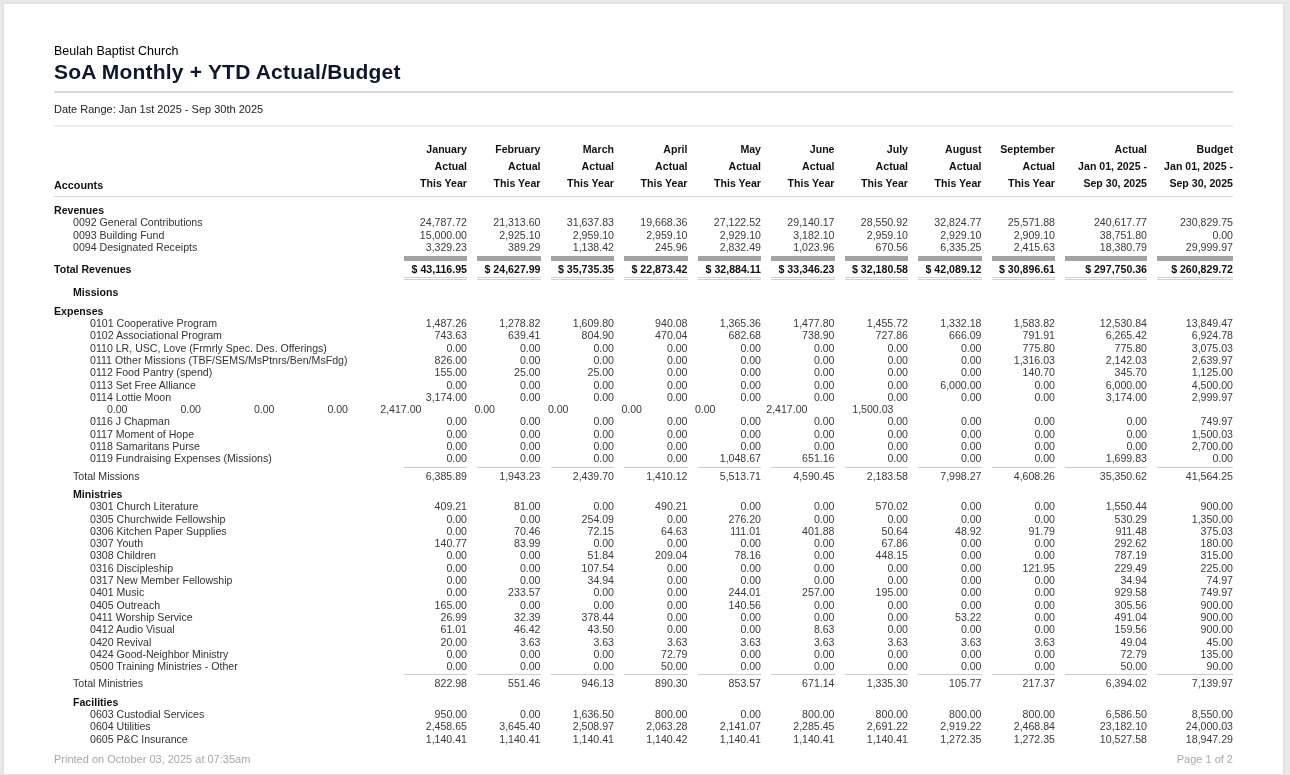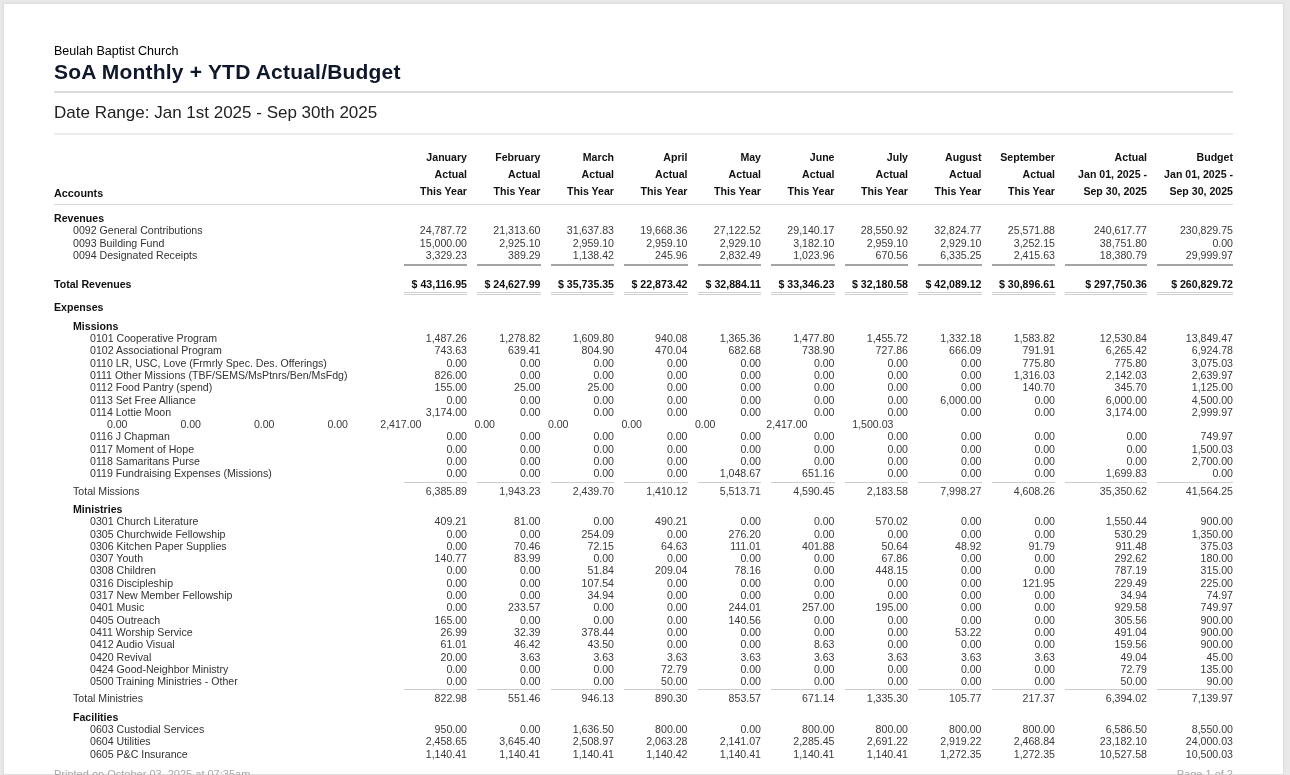--- a/index.html
+++ b/index.html
@@ -14,21 +14,21 @@
     width:1281px; height:772px;
     background:#ffffff;
     border:1px solid #e0e0e0;
     box-shadow:0 0 3px rgba(0,0,0,0.05);
   }
   .content { padding:40px 50px 0 50px; }
 
   .church-name { font-size:12.5px; color:#000000; }
   .report-title { font-size:21px; font-weight:bold; color:#0f172a; margin-top:2px; letter-spacing:0.2px; }
   .rule-1 { border:none; border-top:2px solid #dadada; margin-top:7px; }
-  .date-range { font-size:17px; color:#222; margin:10px 0 10px 0; }
+  .date-range { font-size:11px; color:#222; margin:10px 0 10px 0; }
   .rule-2 { border:none; border-top:2px solid #ececec; }
 
   
   .tbl { margin-top:14px; }
   .thead { display:flex; align-items:flex-end; }
   .thead .acct-h { flex:1; font-size:10.8px; font-weight:bold; color:#111; padding-bottom:1px; }
   .hcol { width:63.5px; margin-left:10px; text-align:right; font-size:10.6px; font-weight:bold; color:#111; line-height:17px; }
   .hcol.actual { width:82px; }
   .hcol.budget { width:76px; }
   .thead-rule { border:none; border-top:1.5px solid #d8d8d8; margin-top:4px; }
@@ -45,21 +45,21 @@
 
   .ind0 .label { padding-left:0; }
   .ind1 .label { padding-left:19px; }
   .ind2 .label { padding-left:36px; }
 
   .row.subtotal { margin-top:2px; }
   .row.subtotal .cell { border-top:1px solid #cccccc; padding-top:2px; }
 
   .row.grand { margin-top:3px; margin-bottom:2px; }
   .row.grand .label { font-weight:bold; color:#111; }
-  .row.grand .cell { font-weight:bold; color:#111; border-top:2px solid #a3a3a3; border-bottom:3px double #cfcfcf; padding:12px 0 2px 0; }
+  .row.grand .cell { font-weight:bold; color:#111; border-top:5px solid #a3a3a3; border-bottom:3px double #cfcfcf; padding:2px 0 2px 0; }
 
   .footer { display:flex; justify-content:space-between; margin-top:8px; font-size:11px; color:#a8a8a8; }
 </style>
 </head>
 <body>
 
 <div class="page">
   <div class="content">
 
     <div class="church-name">Beulah Baptist Church</div>
@@ -151,21 +151,21 @@
           <div class="row account ind1">
             <span class="label">0093 Building Fund</span>
             <span class="cell">15,000.00</span>
             <span class="cell">2,925.10</span>
             <span class="cell">2,959.10</span>
             <span class="cell">2,959.10</span>
             <span class="cell">2,929.10</span>
             <span class="cell">3,182.10</span>
             <span class="cell">2,959.10</span>
             <span class="cell">2,929.10</span>
-            <span class="cell">3,252.15</span>
+            <span class="cell">2,909.10</span>
             <span class="cell actual">38,751.80</span>
             <span class="cell budget">0.00</span>
           </div>
           <div class="row account ind1">
             <span class="label">0094 Designated Receipts</span>
             <span class="cell">3,329.23</span>
             <span class="cell">389.29</span>
             <span class="cell">1,138.42</span>
             <span class="cell">245.96</span>
             <span class="cell">2,832.49</span>
@@ -183,25 +183,25 @@
             <span class="cell">$ 35,735.35</span>
             <span class="cell">$ 22,873.42</span>
             <span class="cell">$ 32,884.11</span>
             <span class="cell">$ 33,346.23</span>
             <span class="cell">$ 32,180.58</span>
             <span class="cell">$ 42,089.12</span>
             <span class="cell">$ 30,896.61</span>
             <span class="cell actual">$ 297,750.36</span>
             <span class="cell budget">$ 260,829.72</span>
           </div>
+          <div class="row section ind1">
+            <span class="label">Missions</span>
+          </div>
           <div class="row section ind0">
             <span class="label">Expenses</span>
-          </div>
-          <div class="row section ind1">
-            <span class="label">Missions</span>
           </div>
           <div class="row account ind2">
             <span class="label">0101 Cooperative Program</span>
             <span class="cell">1,487.26</span>
             <span class="cell">1,278.82</span>
             <span class="cell">1,609.80</span>
             <span class="cell">940.08</span>
             <span class="cell">1,365.36</span>
             <span class="cell">1,477.80</span>
             <span class="cell">1,455.72</span>
@@ -626,21 +626,21 @@
             <span class="cell">1,140.41</span>
             <span class="cell">1,140.41</span>
             <span class="cell">1,140.41</span>
             <span class="cell">1,140.42</span>
             <span class="cell">1,140.41</span>
             <span class="cell">1,140.41</span>
             <span class="cell">1,140.41</span>
             <span class="cell">1,272.35</span>
             <span class="cell">1,272.35</span>
             <span class="cell actual">10,527.58</span>
-            <span class="cell budget">10,500.03</span>
+            <span class="cell budget">18,947.29</span>
           </div>
         </div>
     </div>
 
     <div class="footer">
       <span>Printed on October 03, 2025 at 07:35am</span>
       <span>Page 1 of 2</span>
     </div>
 
   </div>

